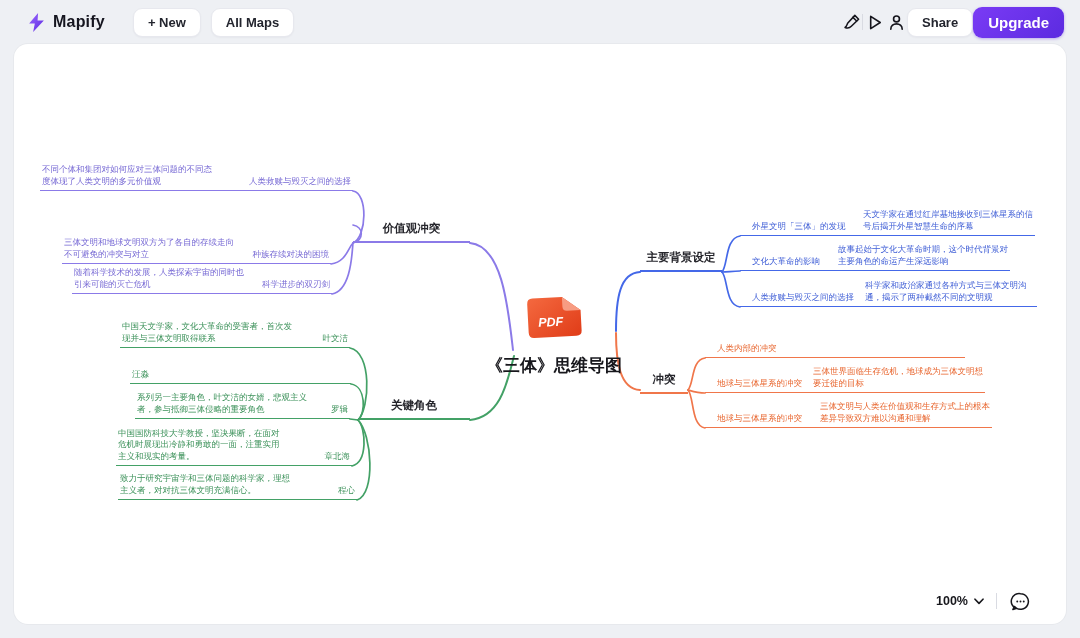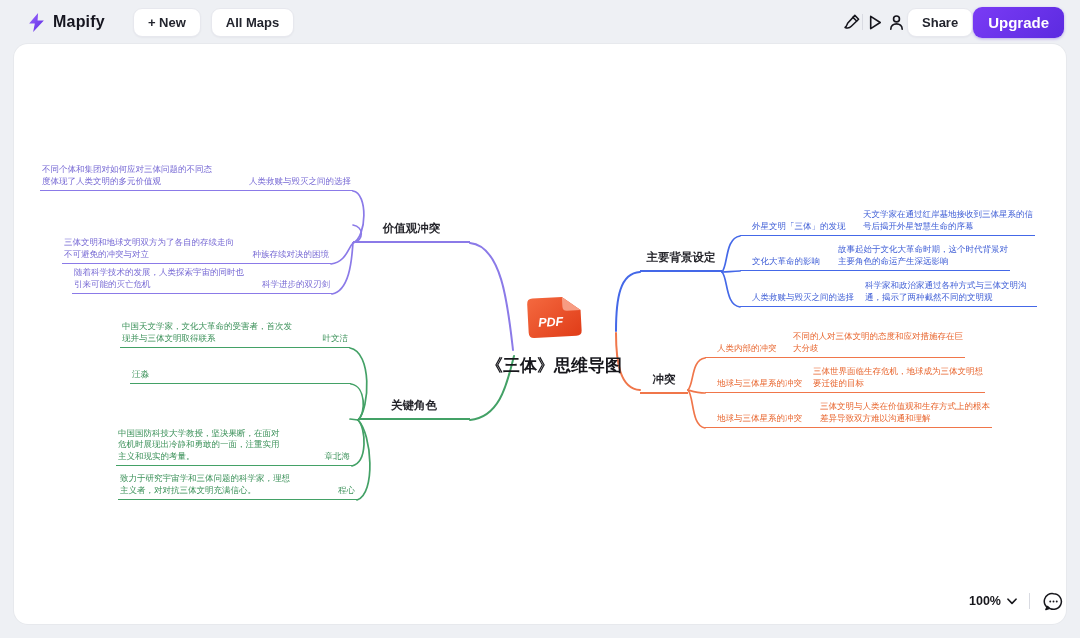--- a/index.html
+++ b/index.html
@@ -55,21 +55,21 @@
   .bl-blue   { border-bottom:2px solid #4468e8; }
   .bl-orange { border-bottom:2px solid #f0764a; }
 
   .center-node { position:absolute; left:450px; top:250px; width:180px;
     display:flex; flex-direction:column; align-items:center; cursor:pointer; }
   .center-title { margin-top:10px; font-size:17px; font-weight:800;
     color:#17171c; white-space:nowrap; }
   .pdf-wrap { transform:rotate(-3deg); }
 
   
-  .statusbar { position:absolute; right:2px; bottom:12px; display:flex;
+  .statusbar { position:absolute; right:35px; bottom:12px; display:flex;
     align-items:center; gap:12px; }
   .zoomctl { display:flex; align-items:center; gap:6px; font-size:12.5px;
     font-weight:700; color:#17171c; cursor:pointer; }
 </style>
 </head>
 <body>
 
 <div class="topbar">
   <div class="brand">
     <svg width="21" height="21" viewBox="0 0 20 20">
@@ -189,20 +189,24 @@
     <span class="lbl">科学进步的双刃剑</span>
   </div>
 
   <div class="node nodeL green" style="left:106px;top:277px;width:230px;height:27px;">
     <span class="desc">中国天文学家，文化大革命的受害者，首次发现并与三体文明取得联系</span>
     <span class="lbl">叶文洁</span>
   </div>
   <div class="node nodeL green" style="left:116px;top:313px;width:221px;height:27px;">
     <span class="lbl">汪淼</span>
   </div>
+  <div class="node nodeL green" style="left:121px;top:348px;width:215px;height:27px;">
+    <span class="desc" style="flex-basis:172px">系列另一主要角色，叶文洁的女婿，悲观主义者，参与抵御三体侵略的重要角色</span>
+    <span class="lbl">罗辑</span>
+  </div>
   <div class="node nodeL green" style="left:102px;top:381px;width:236px;height:41px;">
     <span class="desc" style="flex-basis:168px">中国国防科技大学教授，坚决果断，在面对危机时展现出冷静和勇敢的一面，注重实用主义和现实的考量。</span>
     <span class="lbl">章北海</span>
   </div>
   <div class="node nodeL green" style="left:104px;top:429px;width:239px;height:27px;">
     <span class="desc">致力于研究宇宙学和三体问题的科学家，理想主义者，对对抗三体文明充满信心。</span>
     <span class="lbl">程心</span>
   </div>
 
   <div class="node nodeR blue" style="left:726px;top:165px;width:295px;height:27px;">
@@ -213,21 +217,20 @@
     <span class="lbl">文化大革命的影响</span>
     <span class="desc">故事起始于文化大革命时期，这个时代背景对主要角色的命运产生深远影响</span>
   </div>
   <div class="node nodeR blue" style="left:726px;top:236px;width:297px;height:27px;">
     <span class="lbl">人类救赎与毁灭之间的选择</span>
     <span class="desc">科学家和政治家通过各种方式与三体文明沟通，揭示了两种截然不同的文明观</span>
   </div>
 
   <div class="node nodeR orange" style="left:691px;top:287px;width:260px;height:27px;">
     <span class="lbl">人类内部的冲突</span>
-    <span class="desc">不同的人对三体文明的态度和应对措施存在巨大分歧</span>
   </div>
   <div class="node nodeR orange" style="left:691px;top:322px;width:280px;height:27px;">
     <span class="lbl">地球与三体星系的冲突</span>
     <span class="desc">三体世界面临生存危机，地球成为三体文明想要迁徙的目标</span>
   </div>
   <div class="node nodeR orange" style="left:691px;top:357px;width:287px;height:27px;">
     <span class="lbl">地球与三体星系的冲突</span>
     <span class="desc">三体文明与人类在价值观和生存方式上的根本差异导致双方难以沟通和理解</span>
   </div>
 

